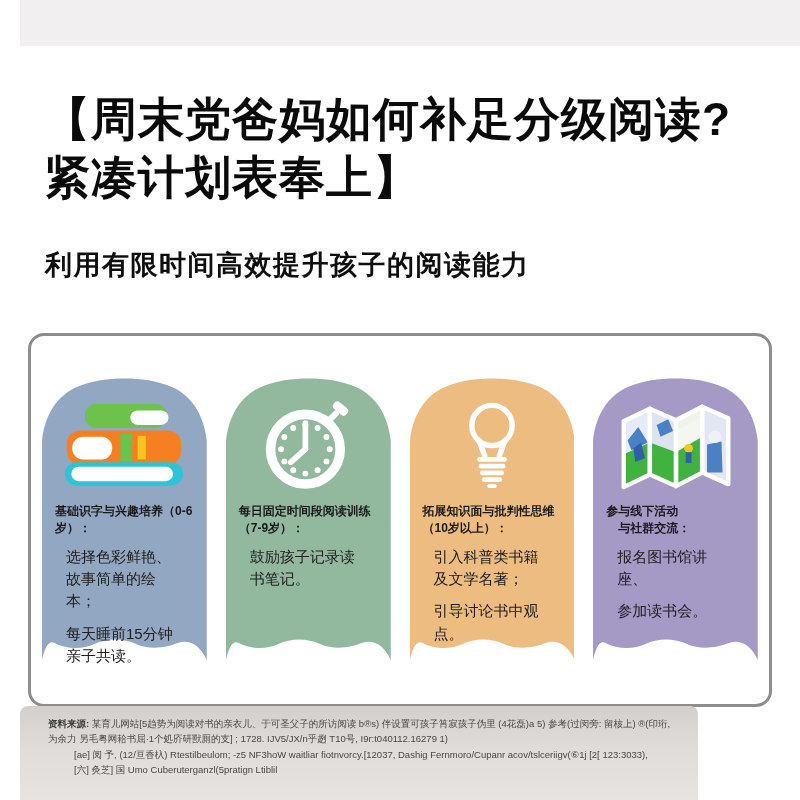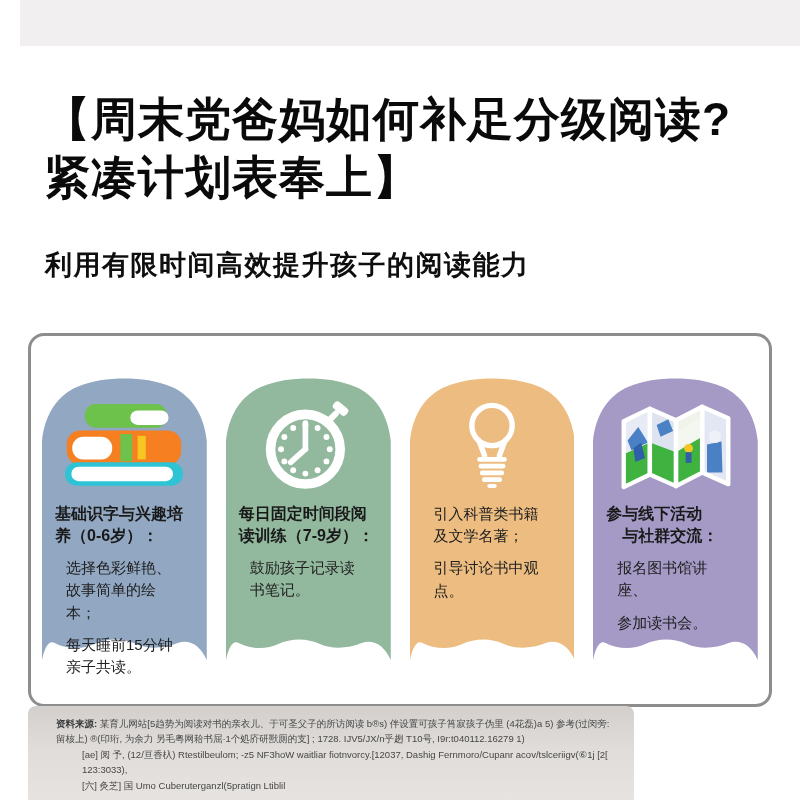--- a/index.html
+++ b/index.html
@@ -13,24 +13,24 @@
            line-height:1.27; color:#0a0a0a; letter-spacing:1px; }
   .subtitle { position:absolute; left:45px; top:247px; font-size:27px; font-weight:700;
               color:#0e0e0e; letter-spacing:1.5px;text-align:center; }
   .card { position:absolute; left:28px; top:333px; width:744px; height:374px; background:#fff;
           border:3px solid #8d8d8d; border-radius:16px; display:flex; gap:19px;
           padding:41px 11px 0; align-items:flex-start; }
   .col { position:relative; flex:1 1 0; height:300px; }
   .banner { position:absolute; left:0; top:0; width:100%; height:100%; }
   .col-content { position:relative; padding:20px 13px 0; }
   .icon-wrap { height:94px; display:flex; align-items:center; justify-content:center; margin-bottom:12px; }
-  .col-title { font-size:16px; font-weight:700; line-height:1.38; margin-bottom:4px;
+  .col-title { font-size:12px; font-weight:700; line-height:1.38; margin-bottom:4px;
                white-space:pre-line; color:#191919; }
   .col-content p { font-size:15px; font-weight:500; line-height:1.48; margin:10px 11px; color:#202020; }
-  .footer { position:absolute; left:28px; top:706px; width:606px; height:94px;
+  .footer { position:absolute; left:20px; top:706px; width:678px; height:94px;
             background:linear-gradient(180deg,#d2cfcc,#dfdcd9 45%,#e6e3e0); border-radius:8px 8px 0 0; }
   .footer-text { position:absolute; left:28px; top:10px; right:20px; font-size:9.5px;
                  color:#474747; line-height:1.62; }
   .footer-text b { color:#3a3a3a; }
   .refs { padding-left:10px; }
   .ref-line { padding-left:16px; }
 </style>
 </head>
 <body>
 
@@ -109,20 +109,21 @@
           <circle cx="55" cy="40" r="30" fill="none" stroke="#ffffff" stroke-width="8"></circle>
           <line x1="36" y1="63" x2="44" y2="85" stroke="#ffffff" stroke-width="8" stroke-linecap="round"></line>
           <line x1="74" y1="63" x2="66" y2="85" stroke="#ffffff" stroke-width="8" stroke-linecap="round"></line>
           <rect x="33" y="87" width="44" height="7" rx="3.5" fill="#ffffff"></rect>
           <rect x="35" y="97" width="40" height="7" rx="3.5" fill="#ffffff"></rect>
           <rect x="37" y="107" width="36" height="7" rx="3.5" fill="#ffffff"></rect>
           <rect x="40" y="117" width="30" height="7" rx="3.5" fill="#ffffff"></rect>
           <rect x="48" y="127" width="14" height="6" rx="3" fill="#ffffff"></rect>
         </svg>
       </div>
+      <div class="col-title">拓展知识面与批判性思维（10岁以上）：</div>
       <p>引入科普类书籍及文学名著；</p>
       <p>引导讨论书中观点。</p>
     </div>
   </div>
 
   <div class="col">
     <svg class="banner" viewBox="0 0 170 300" preserveAspectRatio="none">
       <path d="M0,64 C3,36 17,18 36,10 C52,3.5 68,1.5 85,1.5 C102,1.5 118,3.5 134,10 C153,18 167,36 170,64 L170,283 C163,268 152,262 140,266 C127,271 111,273 97,267 C84,261 67,261 54,267 C41,273 25,272 13,266 C7,263 3,270 0,283 Z" fill="#a59ac6"></path>
     </svg>
     <div class="col-content">

